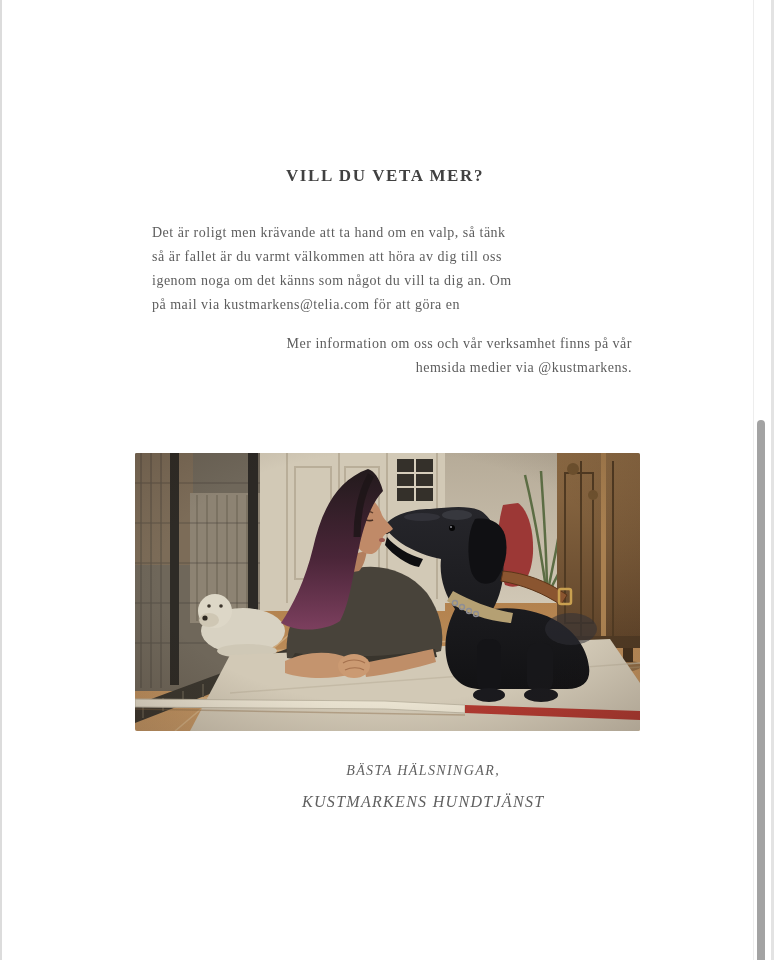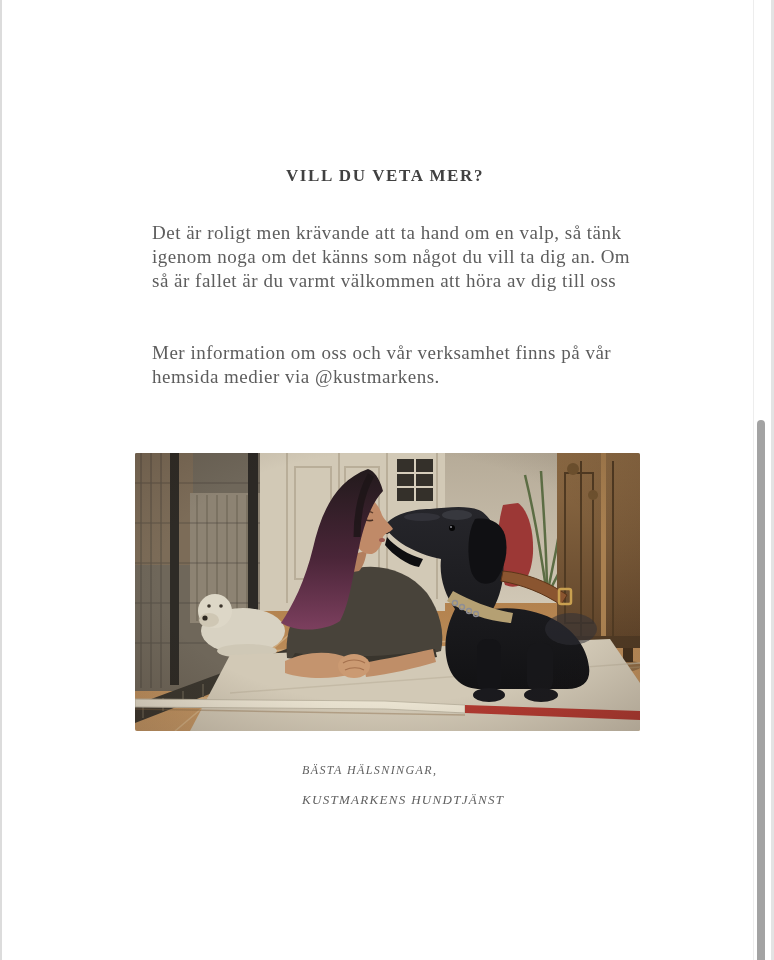--- a/index.html
+++ b/index.html
@@ -11,47 +11,48 @@
   .left-edge{position:absolute;left:0;top:0;width:2px;height:960px;background:#dcdcdc;}
   .track-sep{position:absolute;left:753px;top:0;width:1px;height:960px;background:#ededed;}
   .right-edge{position:absolute;left:771px;top:0;width:3px;height:960px;background:#e3e3e3;}
   .scroll-thumb{position:absolute;left:757px;top:420px;width:8px;height:540px;
                 background:#a3a3a3;border-radius:4px 4px 0 0;}
 
   
   .heading{position:absolute;left:152px;top:164px;width:466px;margin:0;
            text-align:center;font-size:17px;font-weight:bold;letter-spacing:1.6px;
            color:#414141;line-height:24px;}
-  .para{position:absolute;left:152px;width:480px;font-size:19px;letter-spacing:0.5px;
+  .para{position:absolute;left:152px;width:480px;font-size:14px;letter-spacing:0.5px;
         color:#5d5d5d;line-height:24px;}
   .p1{top:221px;}
-  .p2{top:341px;}
+  .p2{top:332px;text-align:right;}
 
   
   .photo{position:absolute;left:135px;top:453px;width:505px;height:278px;margin:0;
          border-radius:2px;overflow:hidden;}
 
   
   .sig{position:absolute;left:302px;top:763px;color:#606060;font-style:italic;}
-  .sig .s1{font-size:12px;letter-spacing:1.4px;margin-bottom:14px;}
-  .sig .s2{font-size:13px;letter-spacing:1.3px;}
+  .sig .s1{font-size:14px;letter-spacing:1.4px;margin-bottom:14px;text-align:center;}
+  .sig .s2{font-size:16px;letter-spacing:1.3px;}
 </style>
 </head>
 <body>
 
 <div class="screen">
 
   <div class="left-edge"></div>
 
   <h1 class="heading">VILL DU VETA MER?</h1>
 
   <div class="para p1">
     <div>Det är roligt men krävande att ta hand om en valp, så tänk</div>
+    <div>så är fallet är du varmt välkommen att höra av dig till oss</div>
     <div>igenom noga om det känns som något du vill ta dig an. Om</div>
-    <div>så är fallet är du varmt välkommen att höra av dig till oss</div>
+    <div>på mail via kustmarkens@telia.com för att göra en</div>
   </div>
 
   <div class="para p2">
     <div>Mer information om oss och vår verksamhet finns på vår</div>
     <div>hemsida medier via @kustmarkens.</div>
   </div>
 
   <figure class="photo">
     <svg width="505" height="278" viewBox="0 0 505 278" xmlns="http://www.w3.org/2000/svg">
       <defs>

